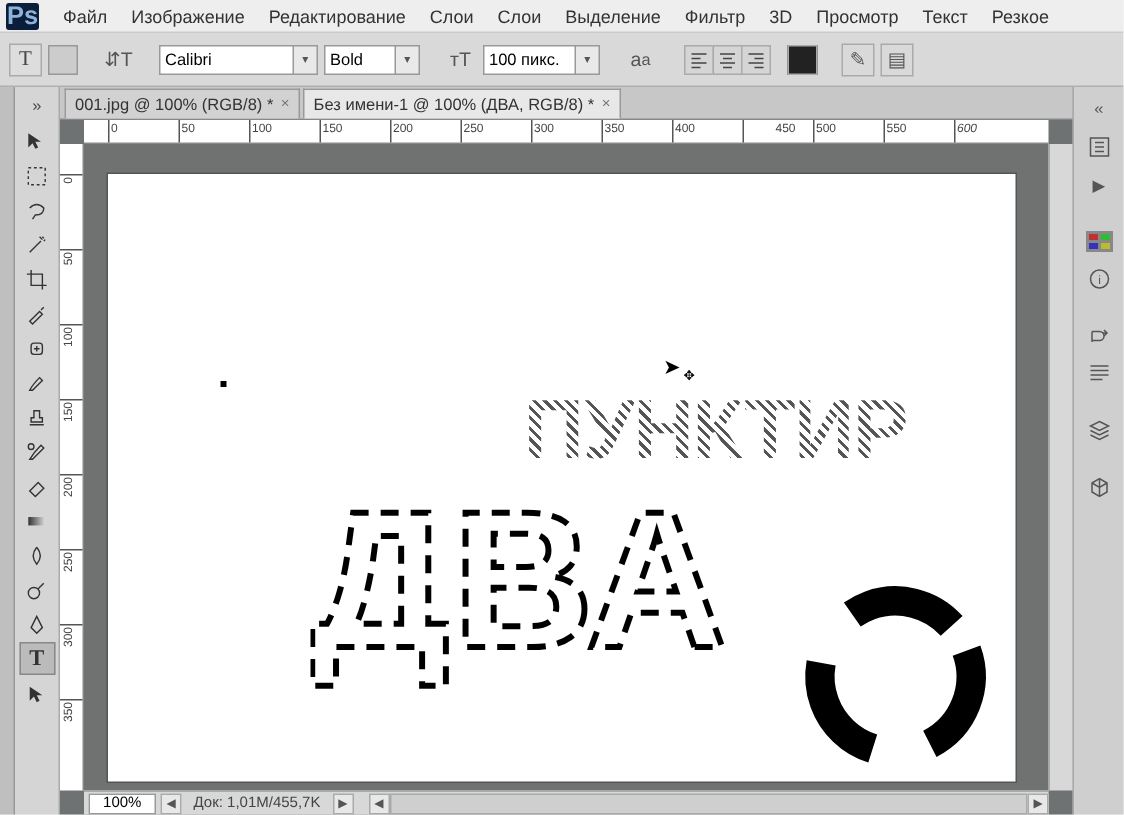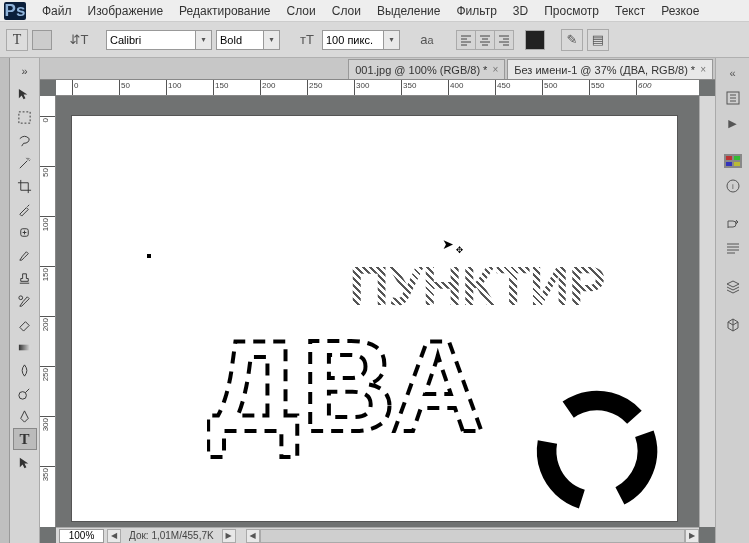--- a/index.html
+++ b/index.html
@@ -30,21 +30,21 @@
   
   .ldock { width: 10px; background: #bfbfbf; border-right:1px solid #999;}
   
   .tools { width: 30px; background: #d5d5d5; display: flex; flex-direction: column; align-items:center; padding-top:2px; border-right:1px solid #aaa;}
   .tool { width:24px; height:22px; margin-bottom:1px; display:flex; align-items:center; justify-content:center; border:1px solid transparent; color:#444;}
   .tool.active { background: #bbb; border:1px solid #888;}
   .tool svg{width:15px;height:15px;}
 
   
   .docarea { flex:1; display:flex; flex-direction:column; background:#6f7272; position:relative; }
-  .tabbar { height: 22px; background:#c7c7c7; display:flex; align-items:flex-end; padding-left:3px; border-bottom:1px solid #888;justify-content:flex-end;}
+  .tabbar { height: 22px; background:#c7c7c7; display:flex; align-items:flex-end; padding-left:3px; border-bottom:1px solid #888;}
   .tab { height:20px; padding: 2px 6px; background:#d2d2d2; border:1px solid #999; border-bottom:none; margin-right:2px; display:flex; align-items:center; font-size:11px; color:#333; gap:5px;}
   .tab.active{background:#e8e8e8;}
   .tab .x{color:#777; font-size:10px;}
   .ruler-h { height:16px; background:#fff; border-bottom:1px solid #888; position:relative; margin-left:16px; margin-right:16px; overflow:hidden;}
   .ruler-v { width:16px; background:#fff; border-right:1px solid #888; position:absolute; left:0; top:38px; bottom:16px; overflow:hidden;}
   .ruler-h .tick, .ruler-v .tick{position:absolute; font-size:8px; color:#444;}
   .canvas-wrap{position:absolute; left:16px; right:16px; top:38px; bottom:16px; background:#707272; overflow:hidden;}
   .canvas{ position:absolute; left:16px; top:20px; width:605px; height:405px; background:#fff; box-shadow:0 0 0 1px #555;}
   .scroll-h{position:absolute; left:16px; right:16px; bottom:0; height:16px; background:#d8d8d8; border-top:1px solid #aaa; display:flex; align-items:center;}
   .scroll-v{position:absolute; right:0; top:38px; bottom:16px; width:16px; background:#d8d8d8; border-left:1px solid #aaa;}
@@ -250,21 +250,21 @@
       </div>
   </div>
 
   <div class="docarea">
     <div class="tabbar">
       <div class="tab">
         <span>001.jpg @ 100% (RGB/8) *</span>
         <span class="x">×</span>
       </div>
       <div class="tab active">
-        <span>Без имени-1 @ 37% (ДВА, RGB/8) *</span>
+        <span>Без имени-1 @ 100% (ДВА, RGB/8) *</span>
         <span class="x">×</span>
       </div>
     </div>
 
     <div class="ruler-h" id="rh">
         <div class="tick major" style="left: 16px;"></div>
         <div class="tick label" style="left: 18px;">0</div>
         <div class="tick major" style="left: 63px;"></div>
         <div class="tick label" style="left: 65px;">50</div>
         <div class="tick major" style="left: 110px;"></div>
@@ -275,21 +275,21 @@
         <div class="tick label" style="left: 206px;">200</div>
         <div class="tick major" style="left: 251px;"></div>
         <div class="tick label" style="left: 253px;">250</div>
         <div class="tick major" style="left: 298px;"></div>
         <div class="tick label" style="left: 300px;">300</div>
         <div class="tick major" style="left: 345px;"></div>
         <div class="tick label" style="left: 347px;">350</div>
         <div class="tick major" style="left: 392px;"></div>
         <div class="tick label" style="left: 394px;">400</div>
         <div class="tick major" style="left: 439px;"></div>
-        <div class="tick label" style="left: 441px;">450</div>
+        <div class="tick label" style="left: 441px; padding-left: 20px;">450</div>
         <div class="tick major" style="left: 486px;"></div>
         <div class="tick label" style="left: 488px;">500</div>
         <div class="tick major" style="left: 533px;"></div>
         <div class="tick label" style="left: 535px;">550</div>
         <div class="tick major" style="left: 580px;"></div>
         <div class="tick label" style="left: 582px; font-style: italic;">600</div>
       </div>
 
     <div class="ruler-v" id="rv">
         <div class="tick major" style="top: 20px;"></div>

